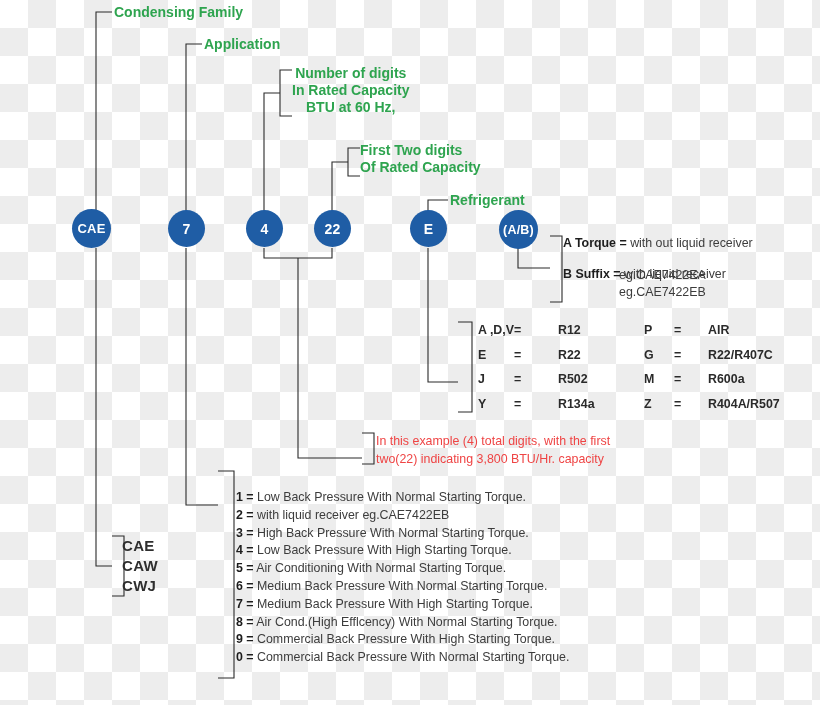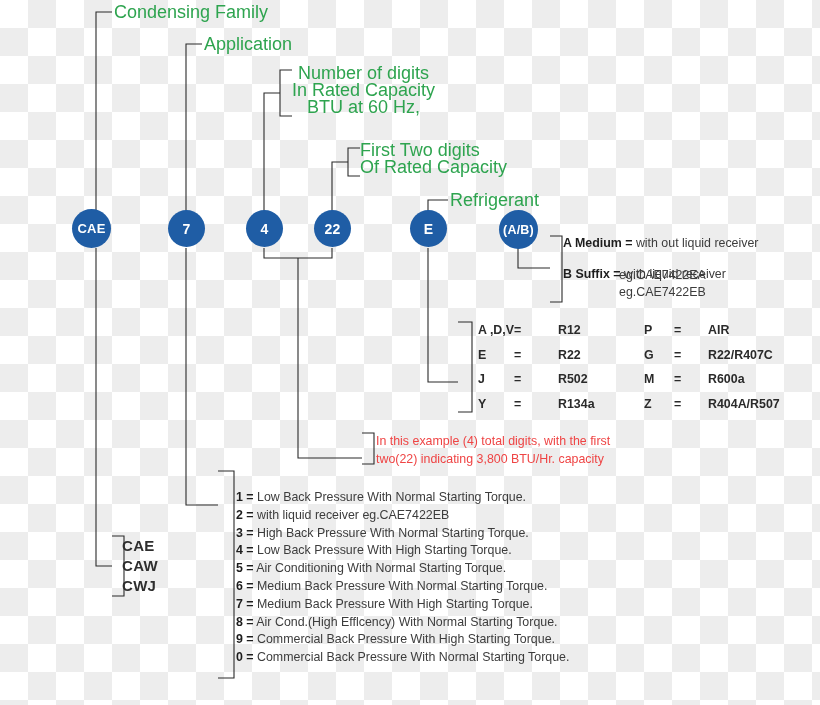--- a/index.html
+++ b/index.html
@@ -37,22 +37,22 @@
     font-weight:bold;
     display:flex;align-items:center;justify-content:center;
     box-sizing:border-box;
     letter-spacing:.2px;
   }
 
   
   .glabel{
     position:absolute;
     color:#2ea44f;
-    font-weight:normal;
-    font-size:18px;
+    font-weight:bold;
+    font-size:14px;
     line-height:17px;
     white-space:nowrap;
   }
 
   
   .tblock{
     position:absolute;
     font-size:12.4px;
     line-height:17.8px;
     color:#ef4444;
@@ -163,21 +163,21 @@
   <div class="node" style="left:410px;top:210px;width:37px;height:37px;font-size:14px;">
     <span>E</span>
   </div>
 
   <div class="node" style="left:499px;top:210px;width:39px;height:39px;font-size:12.5px;">
     <span>(A/B)</span>
   </div>
 
   <div class="sfx" style="left:563px;top:235px;">
     <div>
-      <span class="lbl">A Medium =</span>
+      <span class="lbl">A Torque =</span>
       <span class="val">with out liquid receiver</span>
     </div>
     <div class="eg" style="padding-left:56px;margin-top:14px;">eg.CAE7422EA</div>
   </div>
 
   <div class="sfx" style="left:563px;top:266px;">
     <div>
       <span class="lbl">B Suffix =</span>
       <span class="val">with liquid receiver</span>
     </div>

